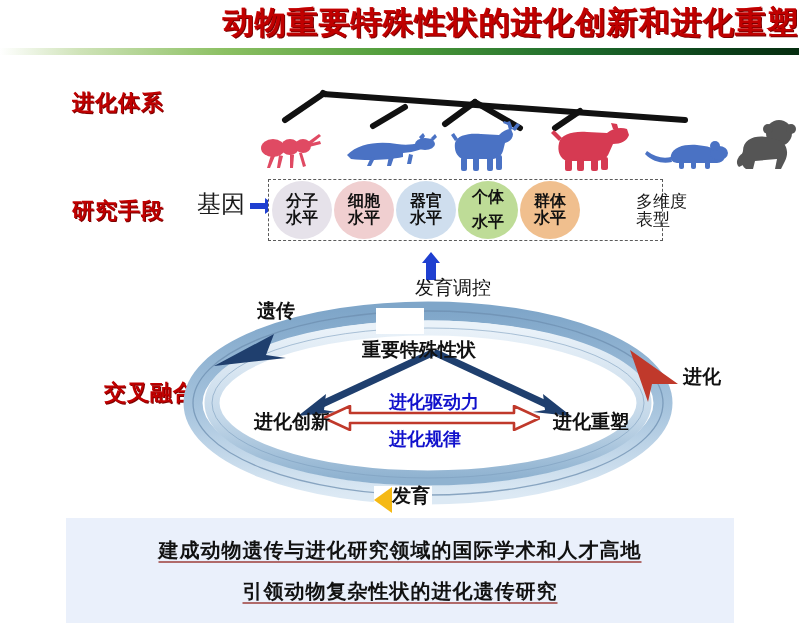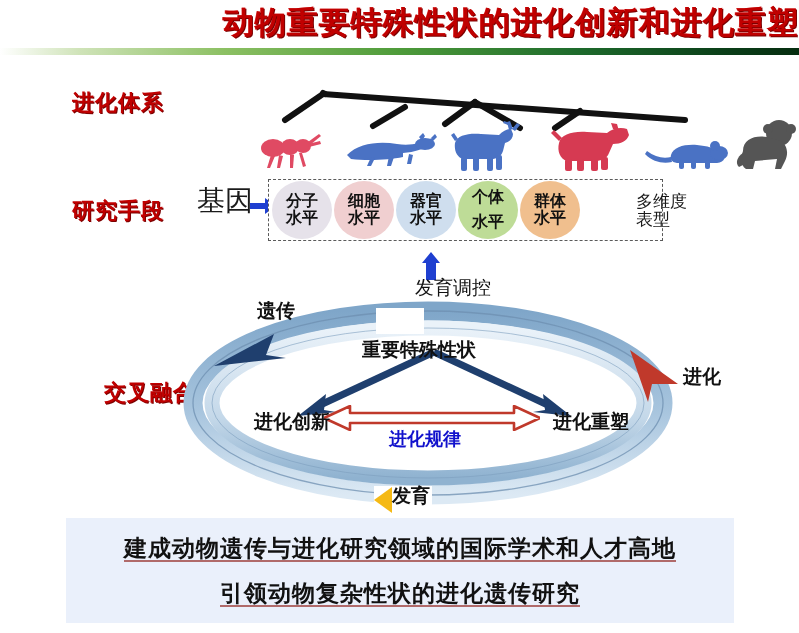--- a/index.html
+++ b/index.html
@@ -41,22 +41,22 @@
   #lbl-system{left:72px;top:88px;}
   #lbl-methods{left:72px;top:196px;}
   #lbl-fusion{left:72px;top:378px;margin-left:32px;}
 
   
   #tree{position:absolute;left:255px;top:58px;width:530px;height:115px;}
   .animal{position:absolute;bottom:0;}
 
   
   #gene-label{
-    position:absolute;left:197px;top:182px;
-    font-size:28px;color:#1a1a1a;
+    position:absolute;left:197px;top:188px;
+    font-size:24px;color:#1a1a1a;
     font-family:"DejaVu Sans","Liberation Sans",sans-serif;
     white-space:nowrap;
   }
   #gene-arrow{position:absolute;left:250px;top:198px;}
 
   .dashbox{
     position:absolute;left:268px;top:179px;width:395px;height:62px;
     border:1.6px dashed #5a5a5a;
     box-sizing:border-box;
     background:#ffffff;
@@ -113,21 +113,21 @@
   #lb-law{left:389px;top:427px;}
 
   
   #bottombox{
     position:absolute;left:66px;top:518px;width:668px;height:105px;
     background:#eaf0fb;
     display:flex;flex-direction:column;align-items:center;justify-content:center;
     gap:14px;
   }
   .bottomline{
-    font-size:23px;font-weight:bold;color:#111;
+    font-size:20px;font-weight:bold;color:#111;
     letter-spacing:1px;
     font-family:Liberation Sans, sans-serif;
     text-decoration:underline;
     text-decoration-color:#b06a6a;
     text-decoration-thickness:1.5px;
     text-underline-offset:4px;
     white-space:nowrap;
   }
 </style>
 </head>
@@ -321,20 +321,21 @@
       <path d="M0 13 L26 1 L26 8 L190 8 L190 1 L216 13 L190 25 L190 18 L26 18 L26 25 Z" fill="#ffffff" stroke="#c0392b" stroke-width="2.6" stroke-linejoin="round"></path>
     </svg>
   </div>
 
   <div class="cyclabel" id="lb-heredity">遗传</div>
   <div class="cyclabel" id="lb-evolution">进化</div>
   <div class="cyclabel" id="lb-trait">重要特殊性状</div>
   <div class="cyclabel" id="lb-innov">进化创新</div>
   <div class="cyclabel" id="lb-remodel">进化重塑</div>
   <div class="cyclabel" id="lb-develop">发育</div>
+  <div class="bluelabel" id="lb-driver">进化驱动力</div>
   <div class="bluelabel" id="lb-law">进化规律</div>
 
   <div id="bottombox">
     <div class="bottomline">建成动物遗传与进化研究领域的国际学术和人才高地</div>
     <div class="bottomline">引领动物复杂性状的进化遗传研究</div>
   </div>
 
 </div>
 
 </body></html>

